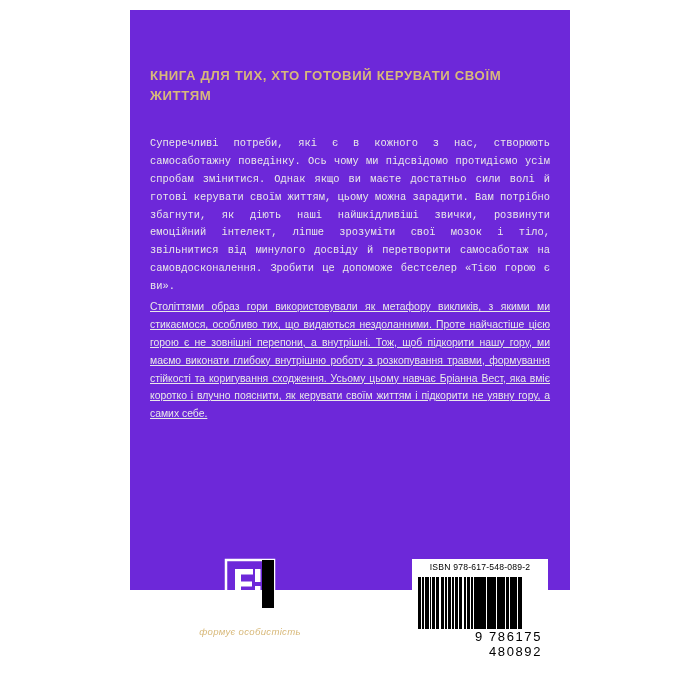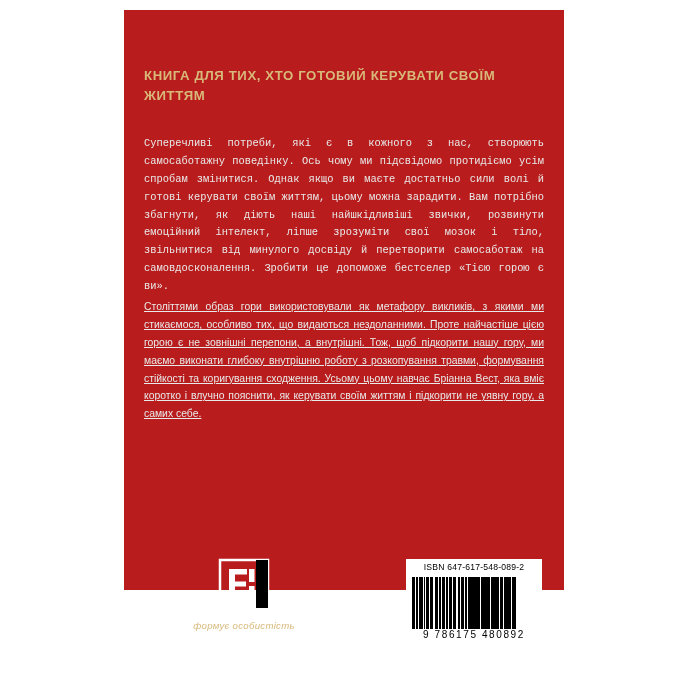--- a/index.html
+++ b/index.html
@@ -12,25 +12,25 @@
   }
   #page {
     position: relative;
     width: 700px;
     height: 700px;
     background: #ffffff;
     overflow: hidden;
   }
   .cover {
     position: absolute;
-    left: 124px;
+    left: 130px;
     top: 10px;
     width: 440px;
     height: 580px;
-    background: #b91c1c;
+    background: #6d28d9;
     box-sizing: border-box;
     padding: 0;
   }
   .headline {
     position: absolute;
     left: 20px;
     top: 56px;
     width: 400px;
     color: #d8b97a;
     font-size: 13.2px;
@@ -68,21 +68,21 @@
   .logo-mark svg { display: block; }
   .logo-word {
     margin-top: 10px;
     color: #ffffff;
     font-size: 17px;
     font-weight: bold;
     letter-spacing: 2.2px;
     font-family: "Liberation Sans", sans-serif;
   }
   .logo-tag {
-    margin-top: 10px;
+    margin-top: 16px;
     color: #d8b97a;
     font-size: 9.6px;
     font-style: italic;
     letter-spacing: 0.3px;
   }
   .site-url {
     position: absolute;
     left: 24px;
     top: 655px;
     width: 190px;
@@ -120,22 +120,22 @@
     gap: 0;
   }
   .barcode i {
     display: block;
     background: #000;
     height: 100%;
   }
   .barcode-digits {
     color: #000;
     background: #ffffff;
-    font-size: 10px;
-    text-align: center;
+    font-size: 13px;
+    text-align: right;
     letter-spacing: 1.6px;
     font-family: "Liberation Sans", sans-serif;
     padding-bottom: 3px;
   }
   .social {
     position: absolute;
     right: 16px;
     top: 655px;
     width: 190px;
     text-align: center;
@@ -166,21 +166,21 @@
           <rect x="31" y="11" width="5.5" height="13" fill="#ffffff"></rect>
           <rect x="31" y="28" width="5.5" height="13" fill="#ffffff"></rect>
           <rect x="38" y="2" width="12" height="48" fill="#000000"></rect>
         </svg>
       </div>
       <div class="logo-tag">формує особистість</div>
     </div>
 
 
     <div class="isbn-block">
-      <div class="isbn-text">ISBN 647-617-548-089-2</div>
+      <div class="isbn-text">ISBN 978-617-548-089-2</div>
       <div class="barcode-box">
         <div class="barcode" id="barcode-bars">
             <i style="width:1.6px;background:#000"></i>
             <i style="width:1.6px;background:#000"></i>
             <i style="width:0.9px;background:transparent"></i>
             <i style="width:1.6px;background:#000"></i>
             <i style="width:0.9px;background:transparent"></i>
             <i style="width:0.9px;background:transparent"></i>
             <i style="width:1.6px;background:#000"></i>
             <i style="width:1.6px;background:#000"></i>

